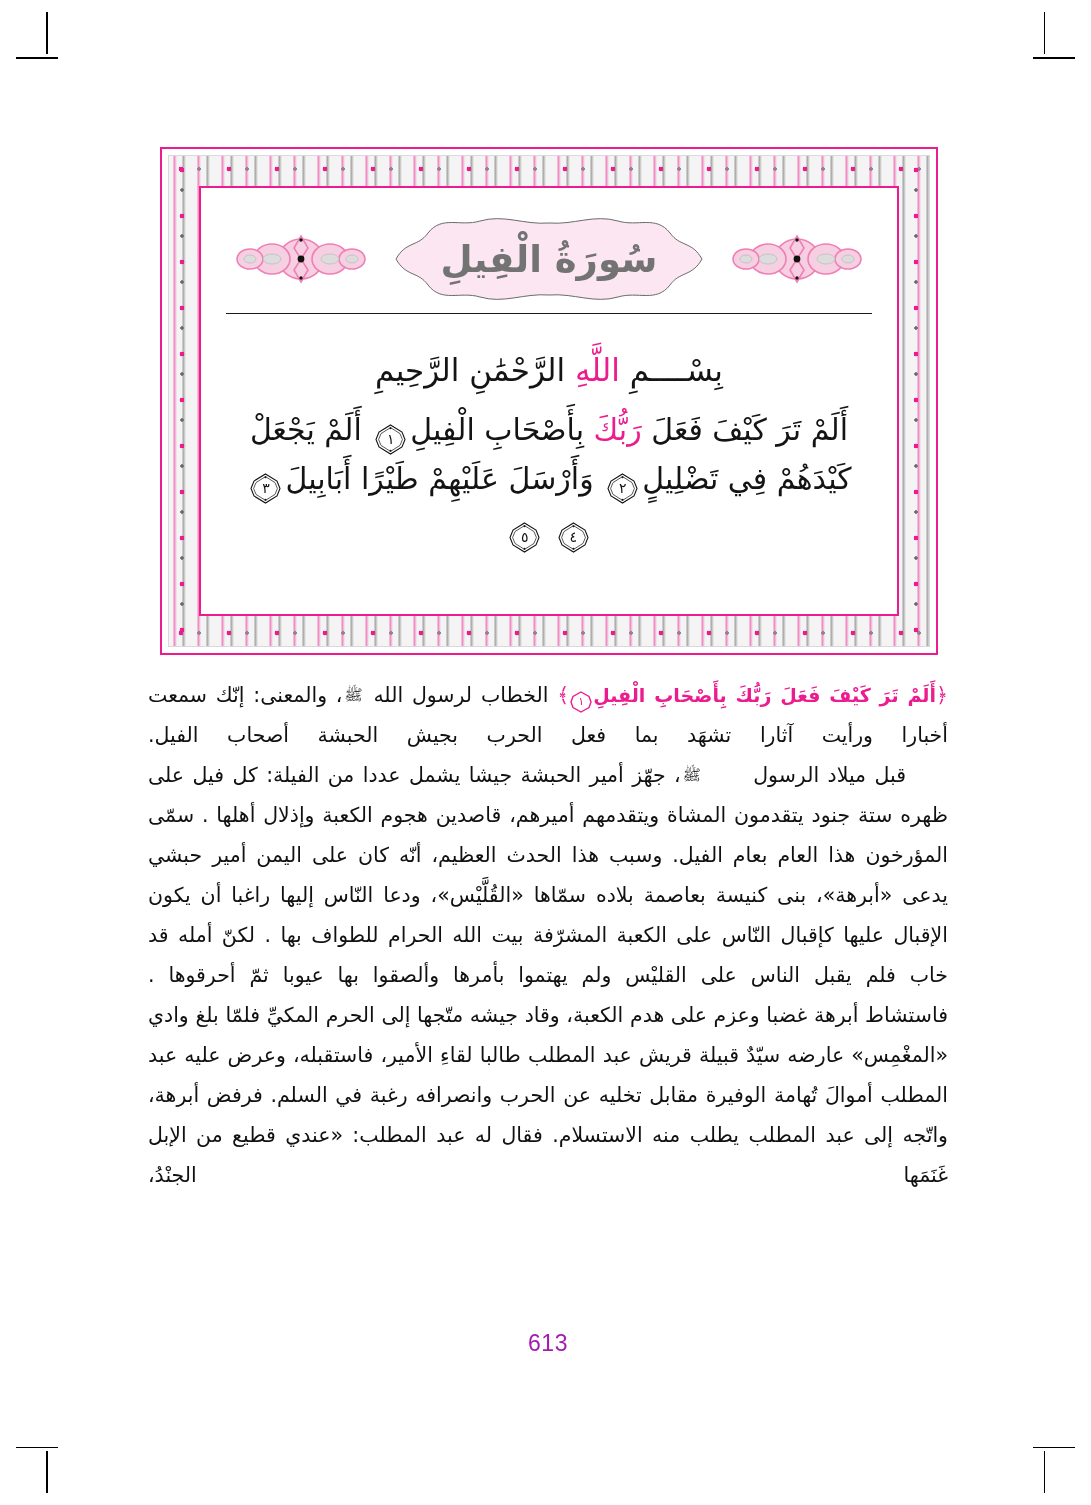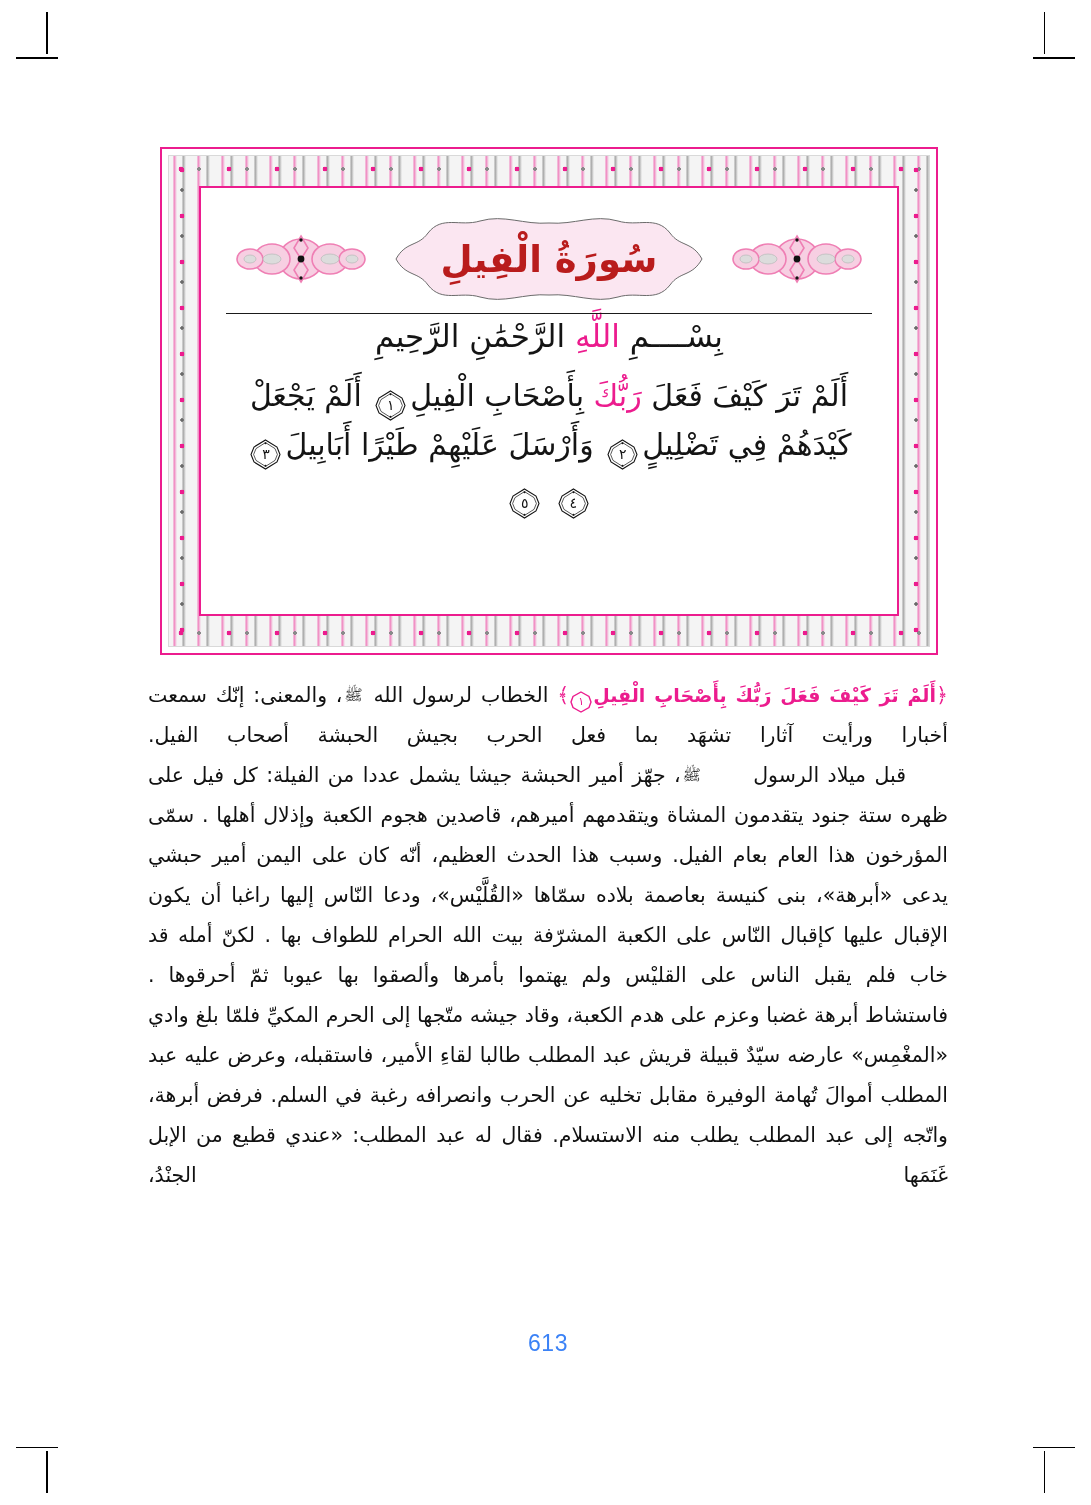--- a/index.html
+++ b/index.html
@@ -152,30 +152,30 @@
     left: 0; top: 0;
     width: 100%;
     height: 100%;
   }
   .surah-title-text {
     position: relative;
     z-index: 2;
     font-family: "DejaVu Sans", "Liberation Sans", sans-serif;
     font-size: 37px;
     font-weight: 700;
-    color: #b91c1c;
+    color: #737373;
     letter-spacing: -1px;
     white-space: nowrap;
     direction: rtl;
   }
 
   
   .basmala {
     text-align: center;
-    margin-top: 4px;
+    margin-top: 38px;
     font-size: 31px;
     color: #141414;
     direction: rtl;
     font-family: "DejaVu Sans", "Liberation Sans", sans-serif;
     white-space: nowrap;
   }
   .basmala .lafz {
     color: #ec1c8e;
   }
 
@@ -260,21 +260,21 @@
 
   
   .page-number {
     position: absolute;
     left: 0;
     right: 0;
     top: 1330px;
     text-align: center;
     font-family: "Liberation Sans", sans-serif;
     font-size: 23px;
-    color: #3b82f6;
+    color: #a21caf;
     letter-spacing: 0.5px;
   }
 </style>
 </head>
 <body>
 
 <div class="crop-mark cm-v cm-tl-v"></div>
 <div class="crop-mark cm-h cm-tl-h"></div>
 <div class="crop-mark cm-v cm-tr-v"></div>
 <div class="crop-mark cm-h cm-tr-h"></div>

